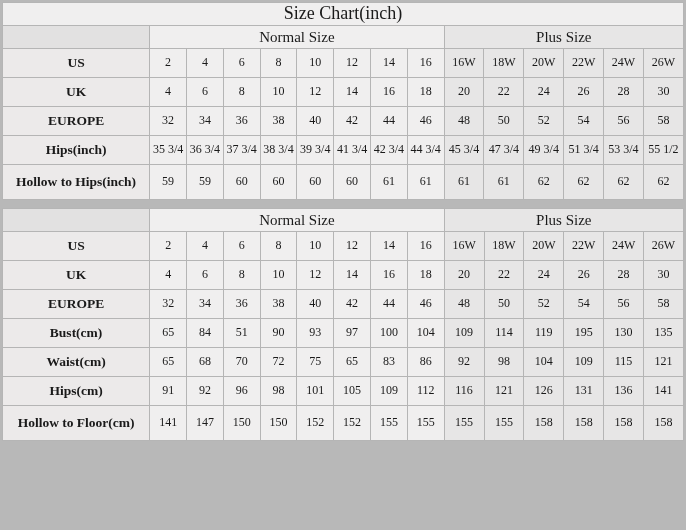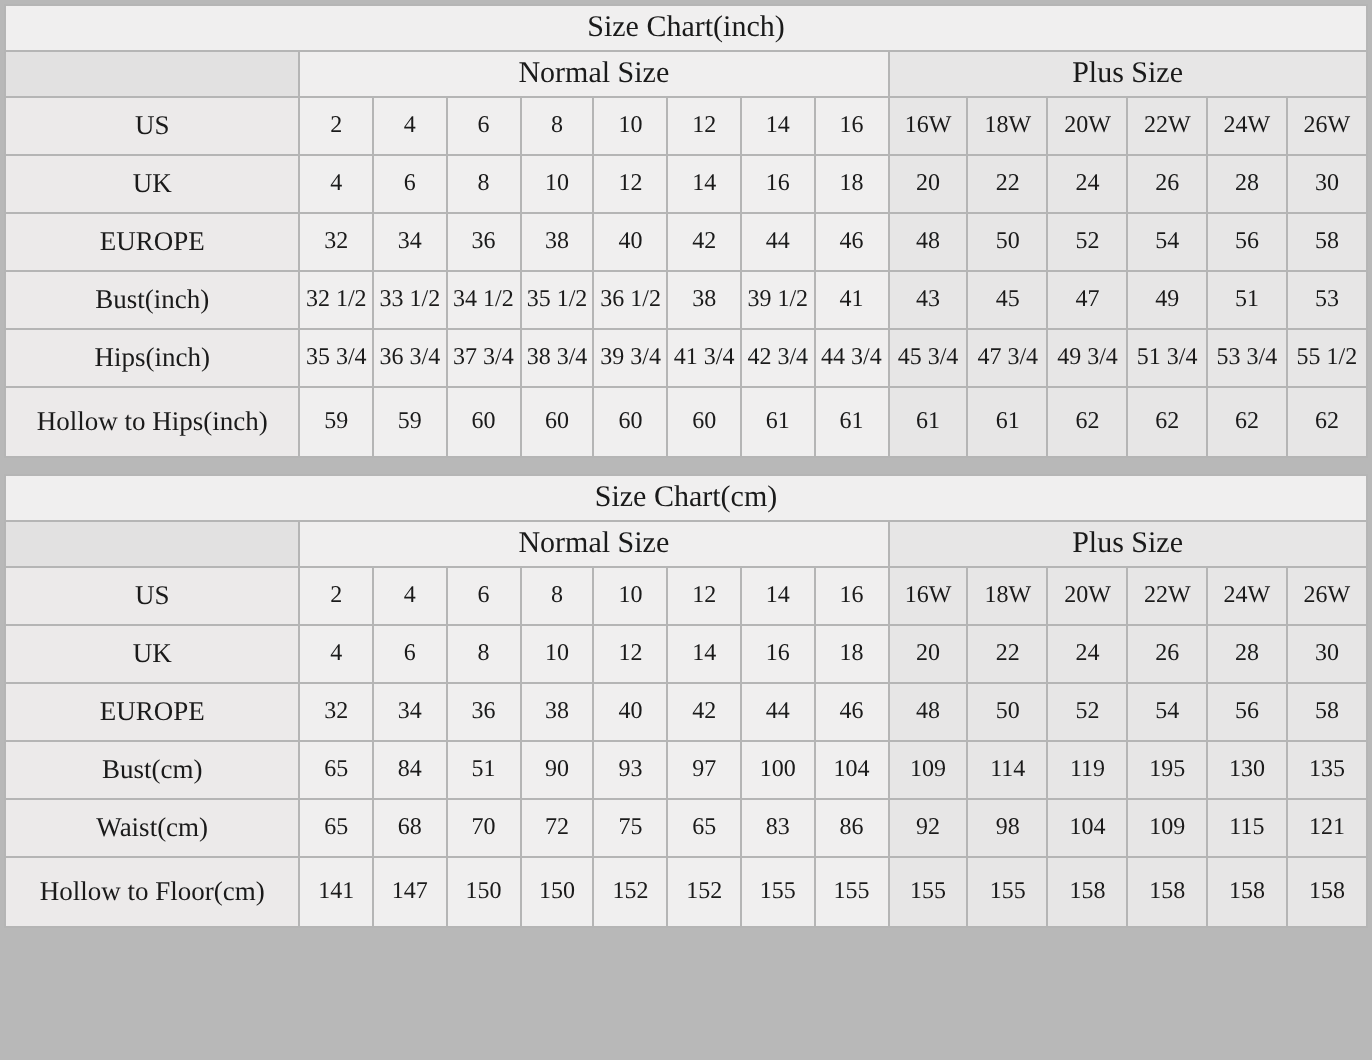--- a/index.html
+++ b/index.html
@@ -29,37 +29,38 @@
   table.size-chart td {
     border: 1px solid #b5b5b5;
     text-align: center;
     vertical-align: middle;
     background: #f0efef;
     padding: 0;
     line-height: 1.1;
   }
   
   .title-cell {
-    font-size: 15px;
+    font-size: 18px;
     height: 22px;
     background: #f0efef !important;
   }
   
   .group-cell {
     font-size: 15px;
     height: 22px;
   }
   .blank-corner {
     background: #e2e1e1 !important;
     border-left: 1px solid #b5b5b5 !important;
   }
   
   .row-label {
     font-size: 13.5px;
     background: #eceaea !important;
+    font-weight: bold;
   }
   .data-cell {
     font-size: 12px;
   }
   .plus-cell {
     background: #e7e6e6 !important;
   }
   tr.body-row td {
     height: 28px;
   }
@@ -148,37 +149,20 @@
             <td class="data-cell">40</td>
             <td class="data-cell">42</td>
             <td class="data-cell">44</td>
             <td class="data-cell">46</td>
             <td class="data-cell plus-cell">48</td>
             <td class="data-cell plus-cell">50</td>
             <td class="data-cell plus-cell">52</td>
             <td class="data-cell plus-cell">54</td>
             <td class="data-cell plus-cell">56</td>
             <td class="data-cell plus-cell">58</td>
-          </tr>
-          <tr class="body-row">
-            <td class="row-label">Bust(inch)</td>
-            <td class="data-cell">32 1/2</td>
-            <td class="data-cell">33 1/2</td>
-            <td class="data-cell">34 1/2</td>
-            <td class="data-cell">35 1/2</td>
-            <td class="data-cell">36 1/2</td>
-            <td class="data-cell">38</td>
-            <td class="data-cell">39 1/2</td>
-            <td class="data-cell">41</td>
-            <td class="data-cell plus-cell">43</td>
-            <td class="data-cell plus-cell">45</td>
-            <td class="data-cell plus-cell">47</td>
-            <td class="data-cell plus-cell">49</td>
-            <td class="data-cell plus-cell">51</td>
-            <td class="data-cell plus-cell">53</td>
           </tr>
           <tr class="body-row">
             <td class="row-label">Hips(inch)</td>
             <td class="data-cell">35 3/4</td>
             <td class="data-cell">36 3/4</td>
             <td class="data-cell">37 3/4</td>
             <td class="data-cell">38 3/4</td>
             <td class="data-cell">39 3/4</td>
             <td class="data-cell">41 3/4</td>
             <td class="data-cell">42 3/4</td>
@@ -225,23 +209,20 @@
           <col style="width: 36px;">
           <col style="width: 39px;">
           <col style="width: 39px;">
           <col style="width: 39px;">
           <col style="width: 39px;">
           <col style="width: 39px;">
           <col style="width: 39px;">
         </colgroup>
         <tbody>
           <tr>
-            <td colspan="15" class="title-cell">Size Chart(cm)</td>
-          </tr>
-          <tr>
             <td class="blank-corner"></td>
             <td colspan="8" class="group-cell">Normal Size</td>
             <td colspan="6" class="group-cell plus-cell">Plus Size</td>
           </tr>
           <tr class="body-row">
             <td class="row-label">US</td>
             <td class="data-cell">2</td>
             <td class="data-cell">4</td>
             <td class="data-cell">6</td>
             <td class="data-cell">8</td>
@@ -316,20 +297,37 @@
             <td class="data-cell">75</td>
             <td class="data-cell">65</td>
             <td class="data-cell">83</td>
             <td class="data-cell">86</td>
             <td class="data-cell plus-cell">92</td>
             <td class="data-cell plus-cell">98</td>
             <td class="data-cell plus-cell">104</td>
             <td class="data-cell plus-cell">109</td>
             <td class="data-cell plus-cell">115</td>
             <td class="data-cell plus-cell">121</td>
+          </tr>
+          <tr class="body-row">
+            <td class="row-label">Hips(cm)</td>
+            <td class="data-cell">91</td>
+            <td class="data-cell">92</td>
+            <td class="data-cell">96</td>
+            <td class="data-cell">98</td>
+            <td class="data-cell">101</td>
+            <td class="data-cell">105</td>
+            <td class="data-cell">109</td>
+            <td class="data-cell">112</td>
+            <td class="data-cell plus-cell">116</td>
+            <td class="data-cell plus-cell">121</td>
+            <td class="data-cell plus-cell">126</td>
+            <td class="data-cell plus-cell">131</td>
+            <td class="data-cell plus-cell">136</td>
+            <td class="data-cell plus-cell">141</td>
           </tr>
           <tr class="tall-row">
             <td class="row-label">Hollow to Floor(cm)</td>
             <td class="data-cell">141</td>
             <td class="data-cell">147</td>
             <td class="data-cell">150</td>
             <td class="data-cell">150</td>
             <td class="data-cell">152</td>
             <td class="data-cell">152</td>
             <td class="data-cell">155</td>

